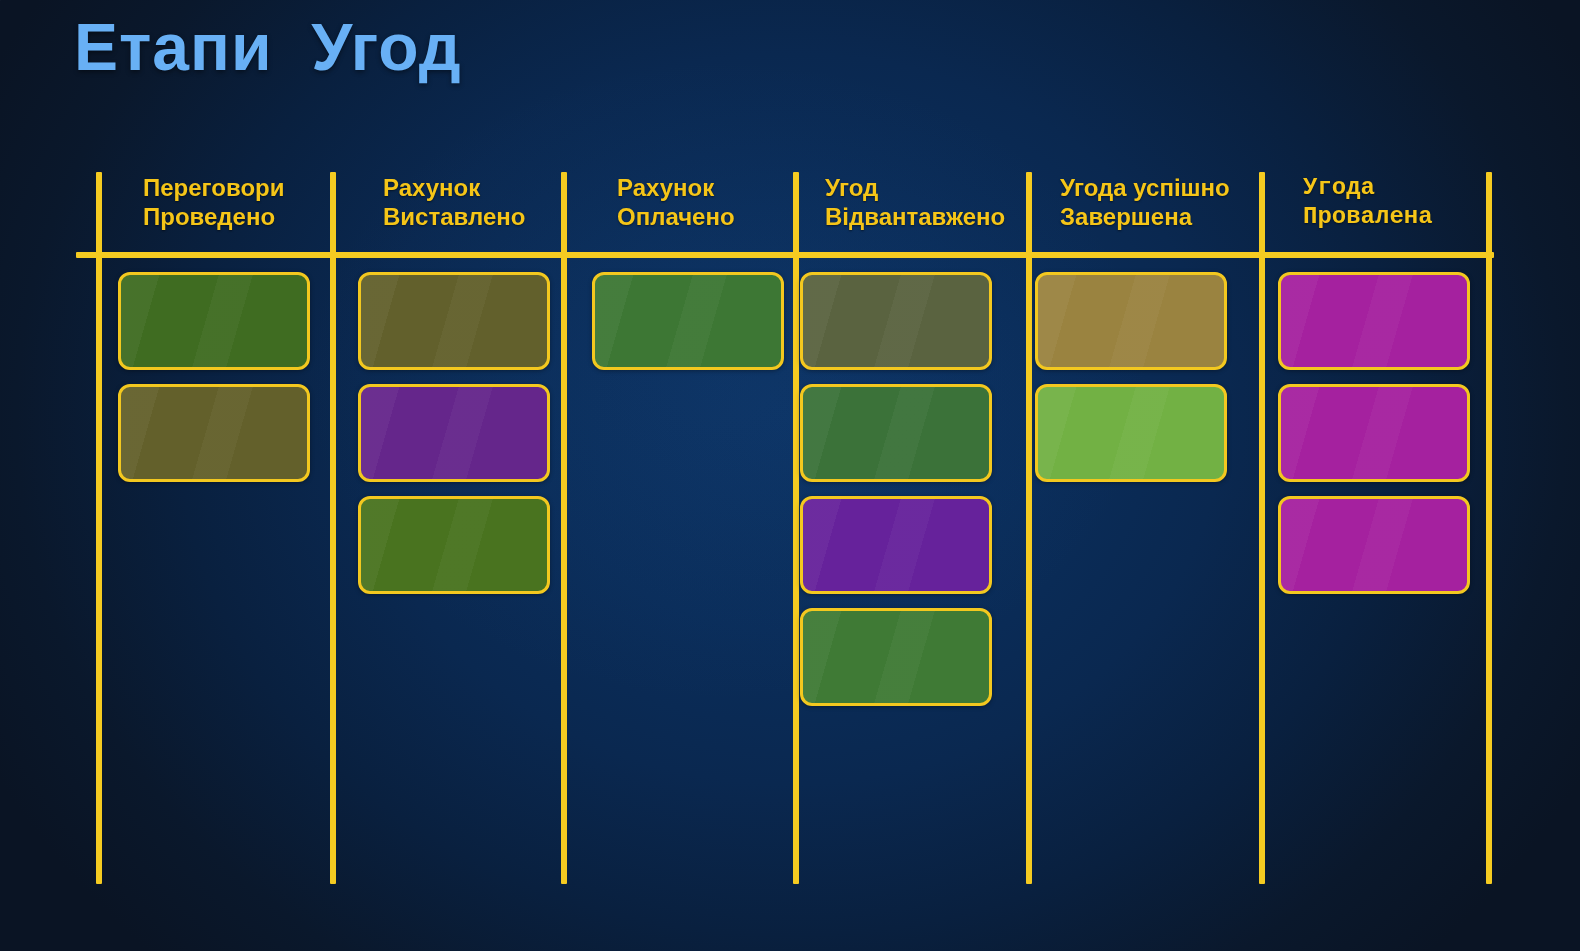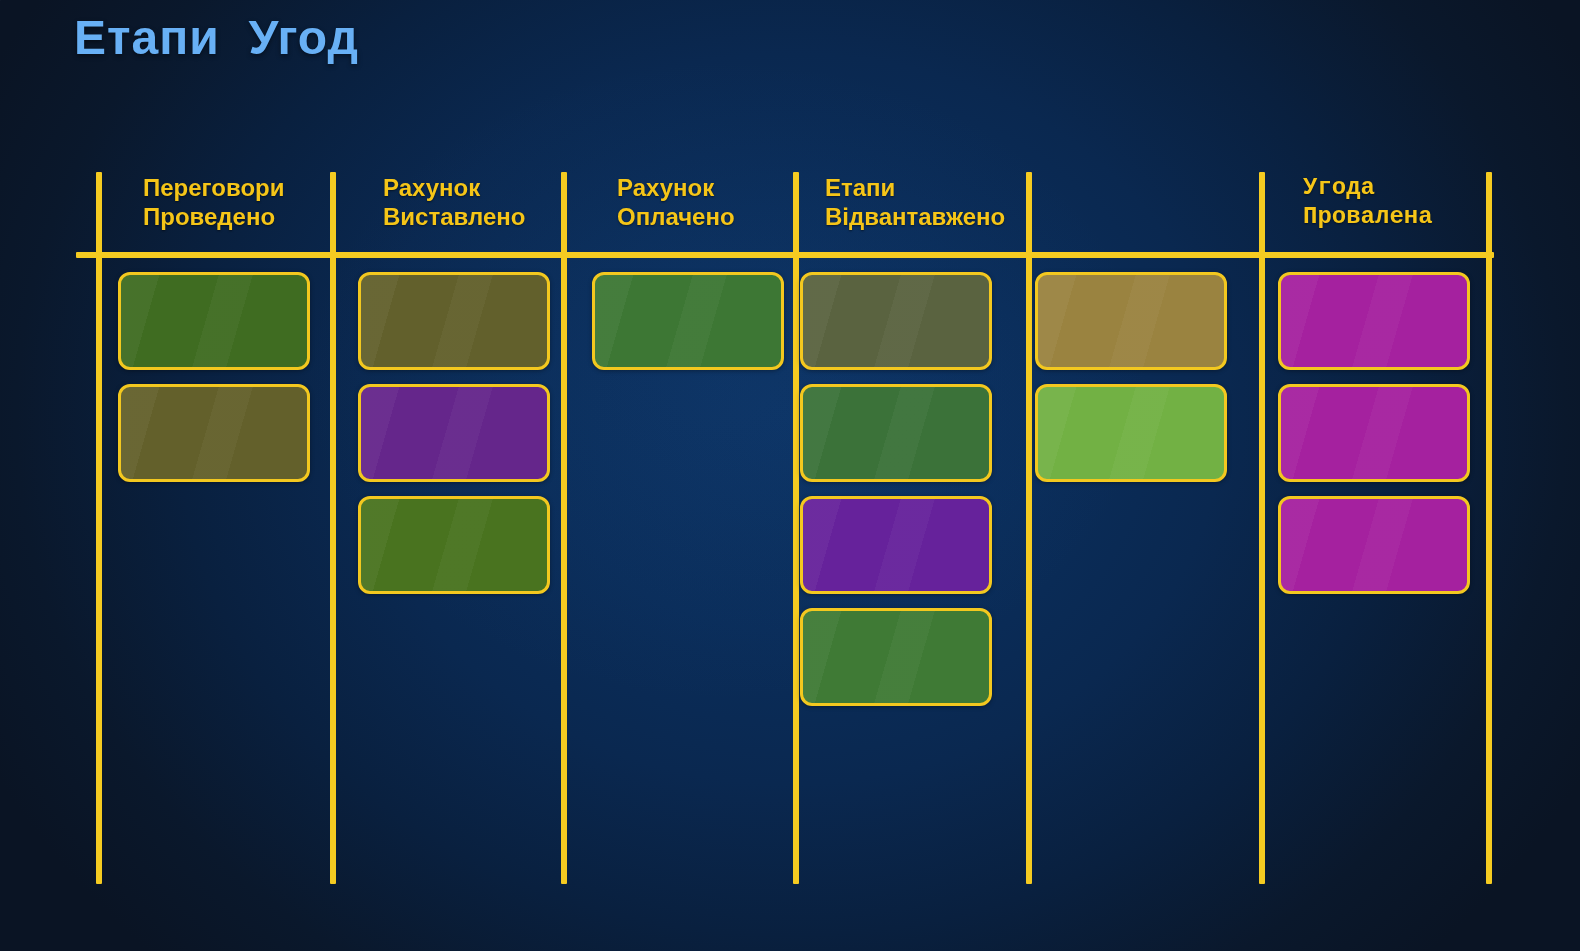--- a/index.html
+++ b/index.html
@@ -37,21 +37,21 @@
       linear-gradient(112deg, rgba(255,255,255,0.018) 0 1px, transparent 1px 170px),
       radial-gradient(ellipse 620px 470px at 46% 40%, rgba(70,130,200,0.055), transparent 70%);
     pointer-events: none;
   }
 
   
   #page-title {
     position: absolute;
     left: 74px;
     top: 13px;
-    font-size: 48px;
+    font-size: 66px;
     line-height: 1.05;
     font-weight: 700;
     color: #68b0f5;
     letter-spacing: 1px;
     white-space: pre;
     text-shadow: 0 2px 5px rgba(0,0,0,0.45);
   }
 
   
   #board {
@@ -141,29 +141,31 @@
         <div class="deal-card" style="background-color: rgb(101, 38, 139); border-color: rgb(243, 200, 31);"></div>
         <div class="deal-card" style="background-color: rgb(73, 115, 31); border-color: rgb(243, 200, 31);"></div>
       </div>
       <div class="col-divider" style="left: 549px; background: rgb(245, 203, 33);"></div>
       <div class="col-header" style="left: 605px;">Рахунок
 Оплачено</div>
       <div class="col-cards" style="left: 580px; width: 192px;">
         <div class="deal-card" style="background-color: rgb(61, 119, 52); border-color: rgb(243, 200, 31);"></div>
       </div>
       <div class="col-divider" style="left: 781px; background: rgb(245, 203, 33);"></div>
-      <div class="col-header" style="left: 813px;">Етапи
+      <div class="col-header" style="left: 813px;">Угод
 Відвантавжено</div>
       <div class="col-cards" style="left: 788px; width: 192px;">
         <div class="deal-card" style="background-color: rgb(90, 99, 64); border-color: rgb(243, 200, 31);"></div>
         <div class="deal-card" style="background-color: rgb(59, 114, 57); border-color: rgb(243, 200, 31);"></div>
         <div class="deal-card" style="background-color: rgb(102, 34, 155); border-color: rgb(243, 200, 31);"></div>
         <div class="deal-card" style="background-color: rgb(63, 122, 53); border-color: rgb(243, 200, 31);"></div>
       </div>
       <div class="col-divider" style="left: 1014px; background: rgb(245, 203, 33);"></div>
+      <div class="col-header" style="left: 1048px;">Угода успішно
+Завершена</div>
       <div class="col-cards" style="left: 1023px; width: 192px;">
         <div class="deal-card" style="background-color: rgb(154, 131, 64); border-color: rgb(243, 200, 31);"></div>
         <div class="deal-card" style="background-color: rgb(114, 177, 68); border-color: rgb(243, 200, 31);"></div>
       </div>
       <div class="col-divider" style="left: 1247px; background: rgb(245, 203, 33);"></div>
       <div class="col-header" style="left: 1291px; font-family: Liberation Mono, monospace;">Угода
 Провалена</div>
       <div class="col-cards" style="left: 1266px; width: 192px;">
         <div class="deal-card" style="background-color: rgb(165, 33, 159); border-color: rgb(243, 200, 31);"></div>
         <div class="deal-card" style="background-color: rgb(165, 33, 159); border-color: rgb(243, 200, 31);"></div>

